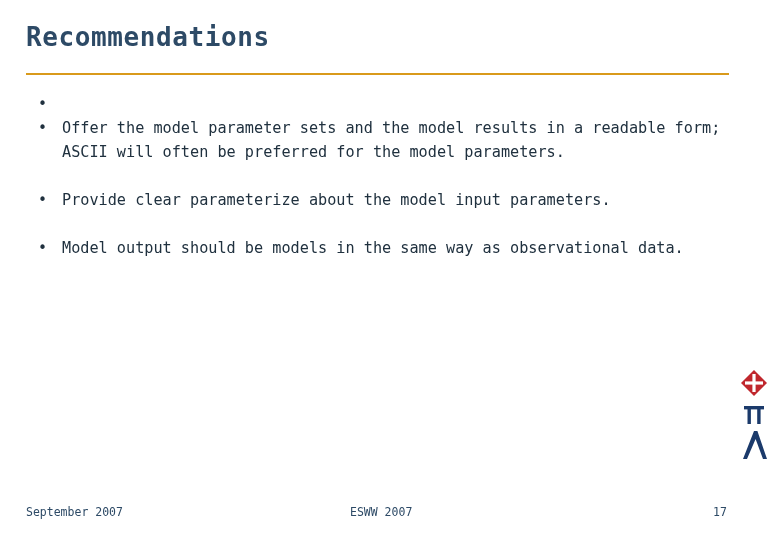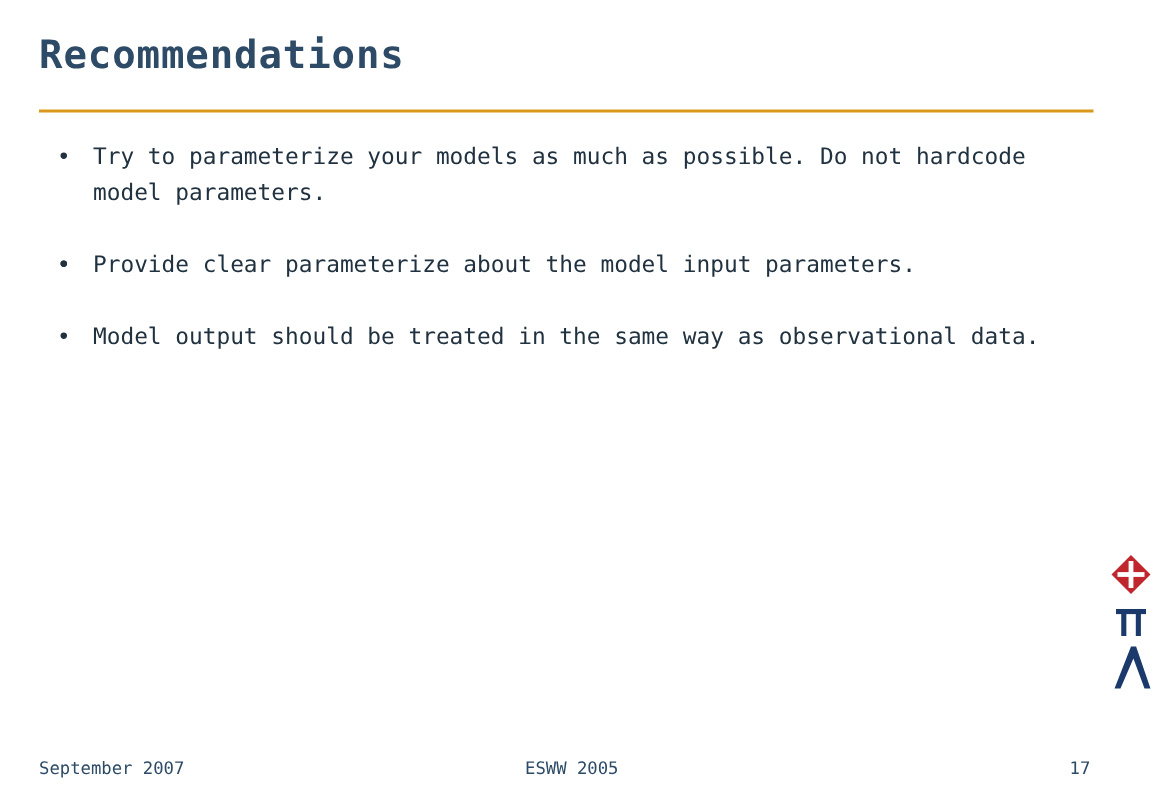--- a/index.html
+++ b/index.html
@@ -123,38 +123,38 @@
   <div class="brandbar">
     
   </div>
 
   <div class="title">Recommendations</div>
   <div class="title-rule"></div>
 
   <div class="bullets">
     <div class="bullet">
       <span class="marker">•</span>
-      <span>Try to parameterize your models as much as possible. Do not hardcode model parameters.</span>
     </div>
     <div class="bullet">
       <span class="marker">•</span>
+      <span>Offer the model parameter sets and the model results in a readable form; ASCII will often be preferred for the model parameters.</span>
     </div>
     <div class="bullet">
       <span class="marker">•</span>
       <span>Provide clear parameterize about the model input parameters.</span>
     </div>
     <div class="bullet">
       <span class="marker">•</span>
-      <span>Model output should be treated in the same way as observational data.</span>
+      <span>Model output should be models in the same way as observational data.</span>
     </div>
   </div>
 
   <div class="footer">
     <div class="footer-date">September 2007</div>
-    <div class="footer-center">ESWW 2005</div>
+    <div class="footer-center">ESWW 2007</div>
     <div class="footer-page">17</div>
   </div>
 
   <div class="logo">
     <svg width="44" height="96" viewBox="0 0 44 96" xmlns="http://www.w3.org/2000/svg">
 
       <g transform="translate(22,14)">
         <polygon points="0,-13 13,0 0,13 -13,0" fill="#c0272d"></polygon>
         <rect x="-1.6" y="-9" width="3.2" height="18" fill="#ffffff"></rect>
         <rect x="-9" y="-1.6" width="18" height="3.2" fill="#ffffff"></rect>

